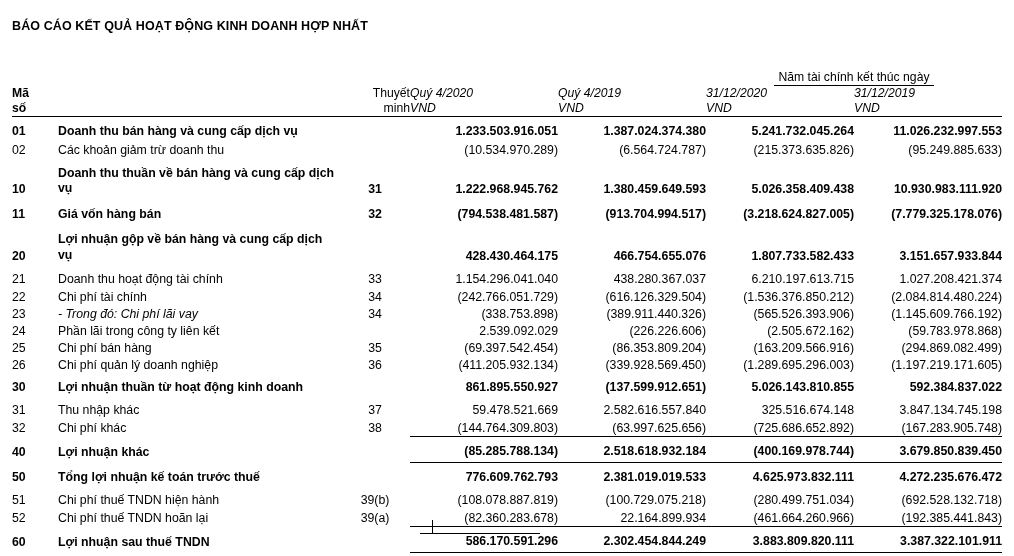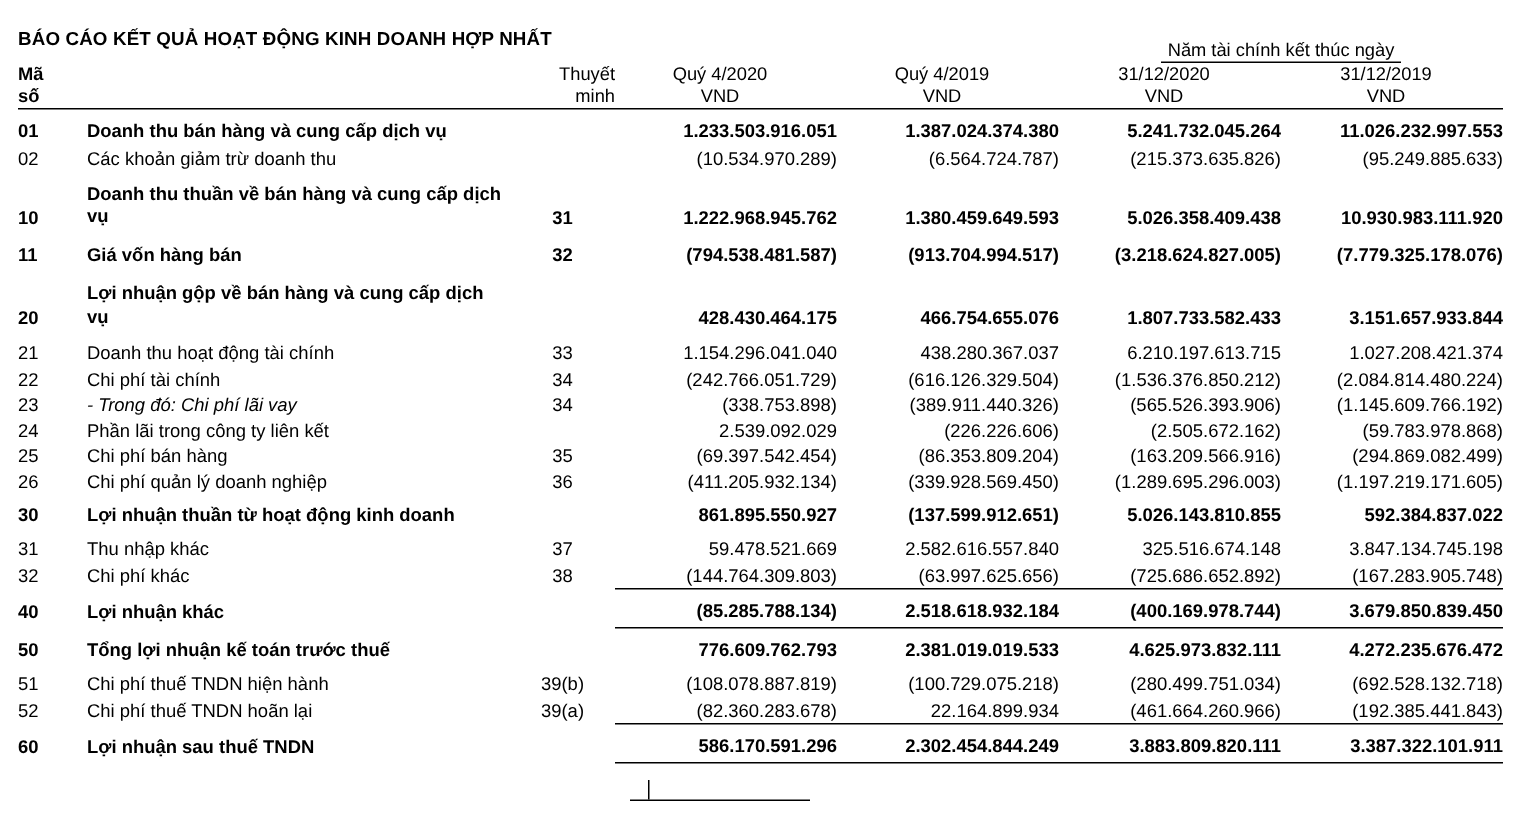--- a/index.html
+++ b/index.html
@@ -51,28 +51,29 @@
   
   .hdr-group {
     text-align: center;
     font-size: 12.2px;
     padding-bottom: 2px;
   }
   .hdr-group .line {
     display: inline-block;
     border-bottom: 1px solid #000;
     padding: 0 4px 1px 4px;
+    margin-top: 44px;
   }
   .hdr-cell {
     text-align: right;
     font-size: 12.2px;
     line-height: 1.22;
     padding-bottom: 5px;
   }
-  .hdr-cell.right { text-align: center; padding-right: 8px;}
+  .hdr-cell.right { text-align: left; padding-right: 8px; font-style: italic;}
   .hdr-left {
     font-size: 12.2px;
     line-height: 1.22;
     font-weight: bold;
     padding-bottom: 5px;
     vertical-align: bottom;
     margin-top: 12px;
   }
   .rule-row td {
     height: 1px;

